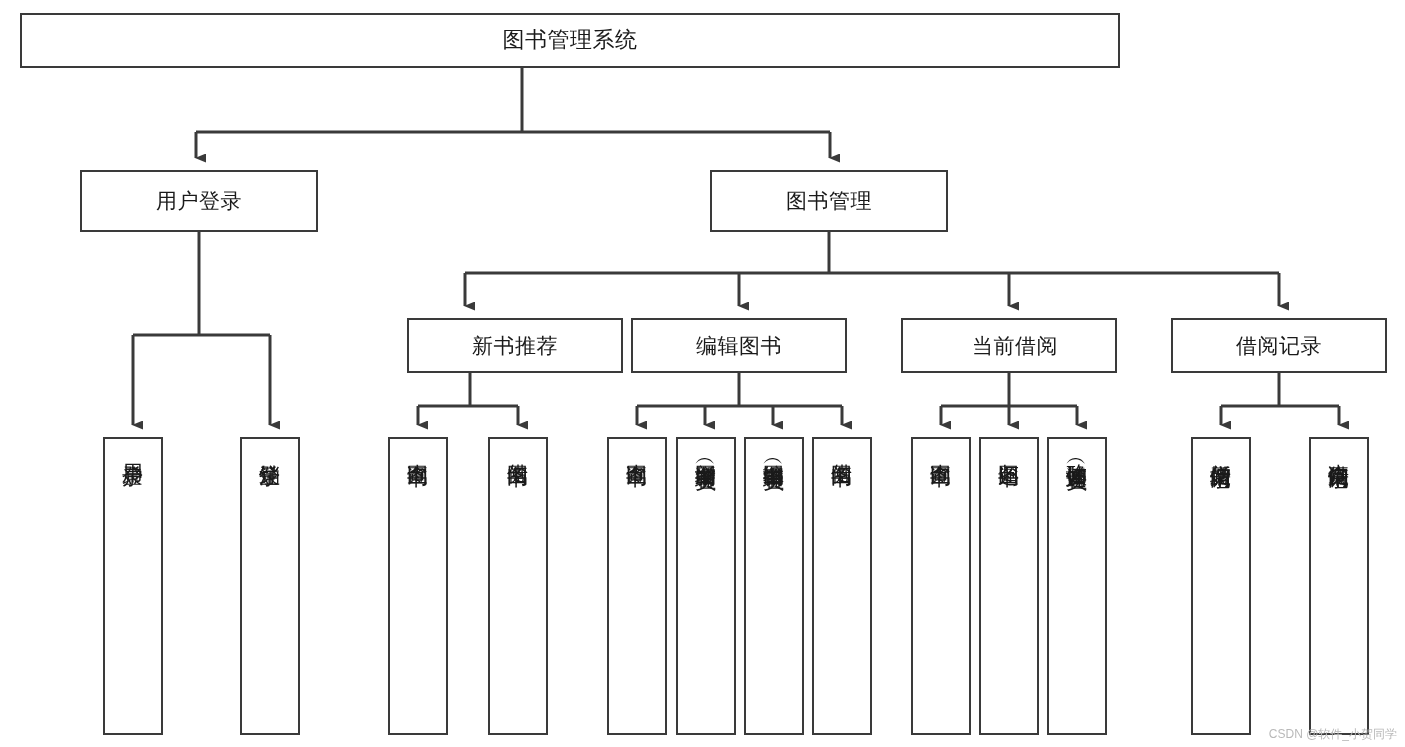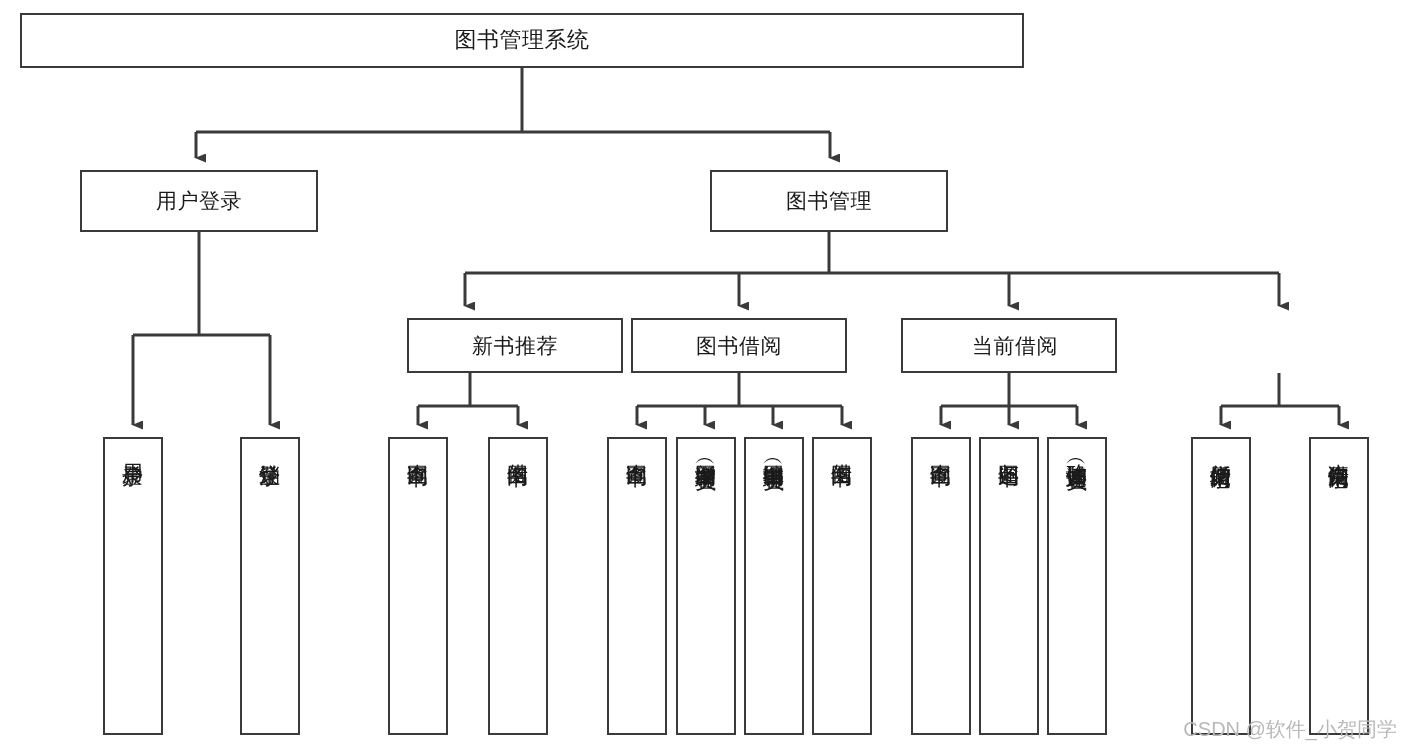--- a/index.html
+++ b/index.html
@@ -60,21 +60,21 @@
     text-orientation: upright;
     font-size: 21px;
     line-height: 1.1;
     letter-spacing: 1px;
     margin: 0 auto;
   }
   #watermark {
     position: absolute;
     right: 8px;
     bottom: 4px;
-    font-size: 20px;
+    font-size: 12px;
     color: #b9b9b9;
     z-index: 5;
     white-space: nowrap;
     font-family: "Liberation Sans", "DejaVu Sans", sans-serif;
   }
 </style>
 </head>
 <body>
 
 <div id="diagram-root">
@@ -122,44 +122,47 @@
       <path d="M 1009,406 L 1009,425" marker-end="url(#arrowhead)"></path>
       <path d="M 1077,406 L 1077,425" marker-end="url(#arrowhead)"></path>
 
       <path d="M 1279,373 L 1279,406"></path>
       <path d="M 1221,406 L 1339,406"></path>
       <path d="M 1221,406 L 1221,425" marker-end="url(#arrowhead)"></path>
       <path d="M 1339,406 L 1339,425" marker-end="url(#arrowhead)"></path>
     </g>
   </svg>
 
-  <div class="node h-node" id="node-root" style="left:20px; top:13px; width:1004px; height:55px;">
+  <div class="node h-node" id="node-root" style="left:20px; top:13px; width:1100px; height:55px;">
     <span class="node-label">图书管理系统</span>
   </div>
 
   <div class="node h-node" id="node-user-login" style="left:80px; top:170px; width:238px; height:62px;">
     <span class="node-label">用户登录</span>
   </div>
 
   <div class="node h-node" id="node-book-manage" style="left:710px; top:170px; width:238px; height:62px;">
     <span class="node-label">图书管理</span>
   </div>
 
   <div class="node h-node" id="node-new-book-recommend" style="left:362px; top:318px; width:216px; height:55px;margin-left:45px;">
     <span class="node-label">新书推荐</span>
   </div>
 
   <div class="node h-node" id="node-book-borrow" style="left:631px; top:318px; width:216px; height:55px;">
-    <span class="node-label">图书借阅</span>
+    <span class="node-label">编辑图书</span>
   </div>
 
   <div class="node h-node" id="node-current-borrow" style="left:901px; top:318px; width:216px; height:55px;padding-left:12px;">
     <span class="node-label">当前借阅</span>
   </div>
 
+  <div class="node h-node" id="node-borrow-record" style="left:1171px; top:318px; width:216px; height:55px;">
+    <span class="node-label">借阅记录</span>
+  </div>
 
   <div class="node v-node" style="left:103px; top:437px; width:60px; height:298px;">
     <span class="node-label">用户登录</span>
   </div>
 
   <div class="node v-node" style="left:240px; top:437px; width:60px; height:298px;">
     <span class="node-label">注销登录</span>
   </div>
 
   <div class="node v-node" style="left:388px; top:437px; width:60px; height:298px;">

